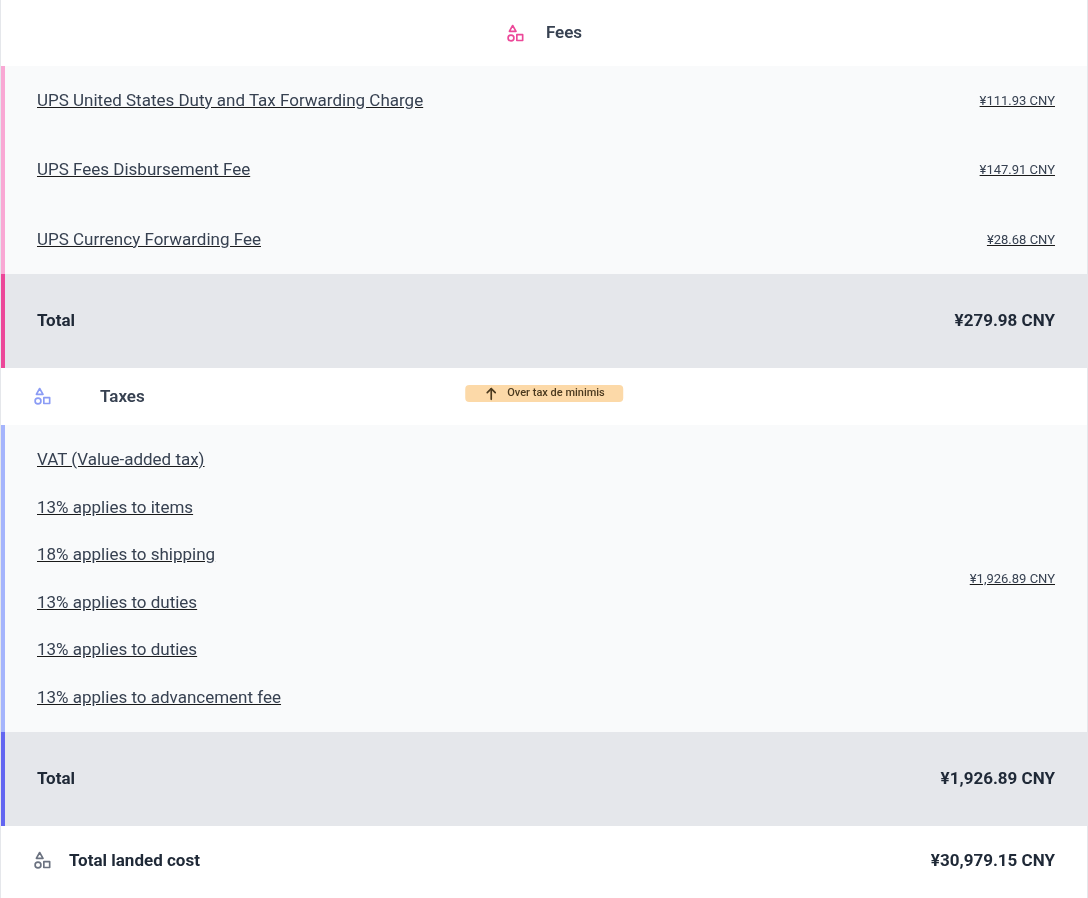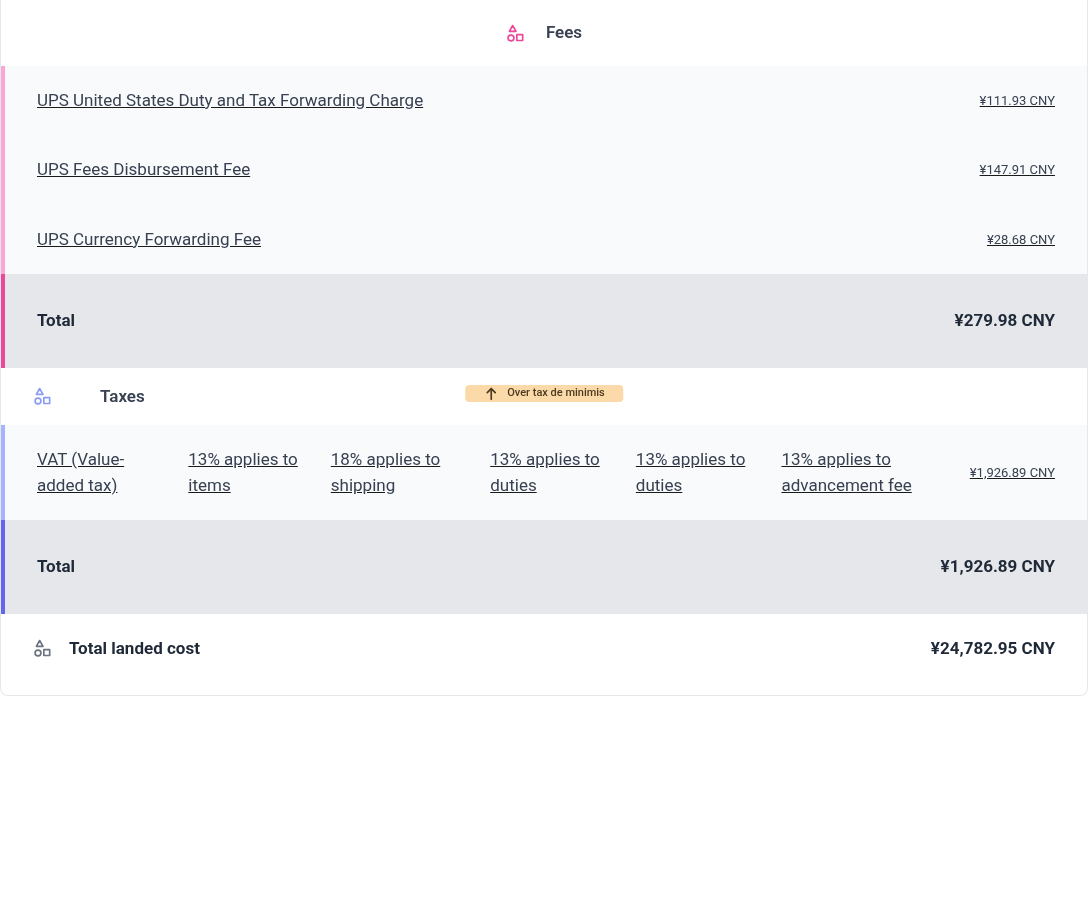--- a/index.html
+++ b/index.html
@@ -143,21 +143,21 @@
       transform: translateX(-50%);
     }
     .vat-block {
       padding: 22px 32px 22px 32px;
       display: flex;
       justify-content: space-between;
       align-items: center;
     }
     .vat-lines {
       display: flex;
-      flex-direction: row;
+      flex-direction: column;
       gap: 22px;
     }
     .vat-line {
       font-size: 17px;
       color: #374151;
     }
     .grand-total-row {
       display: flex;
       justify-content: space-between;
       align-items: center;
@@ -259,16 +259,16 @@
     <div class="grand-total-left">
       <span class="icon-gray">
         <svg width="20" height="20" viewBox="0 0 24 24" fill="none" stroke-width="2" stroke-linecap="round" stroke-linejoin="round">
           <path d="M8 3 L12 10 L4 10 Z"></path>
           <circle cx="6" cy="18" r="3.5"></circle>
           <rect x="13" y="14" width="7" height="7"></rect>
         </svg>
       </span>
       <span class="grand-total-label">Total landed cost</span>
     </div>
-    <span class="grand-total-value">¥24,782.95 CNY</span>
+    <span class="grand-total-value">¥30,979.15 CNY</span>
   </div>
 
 </div>
 
 </body></html>

